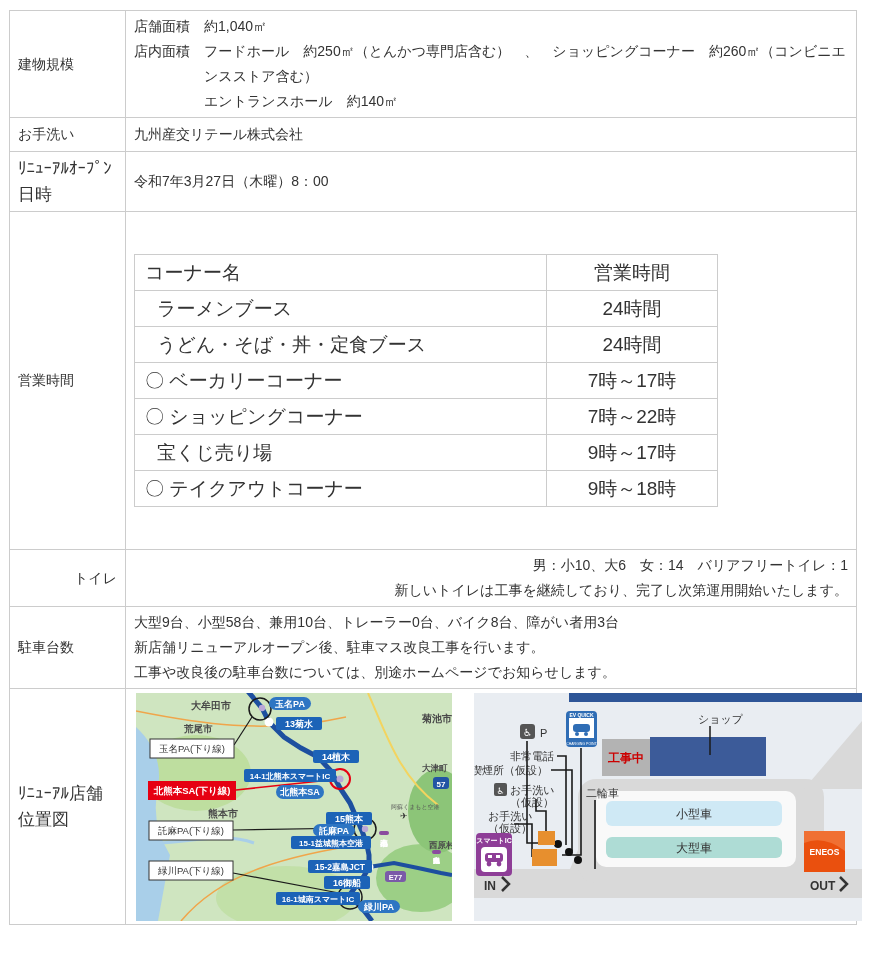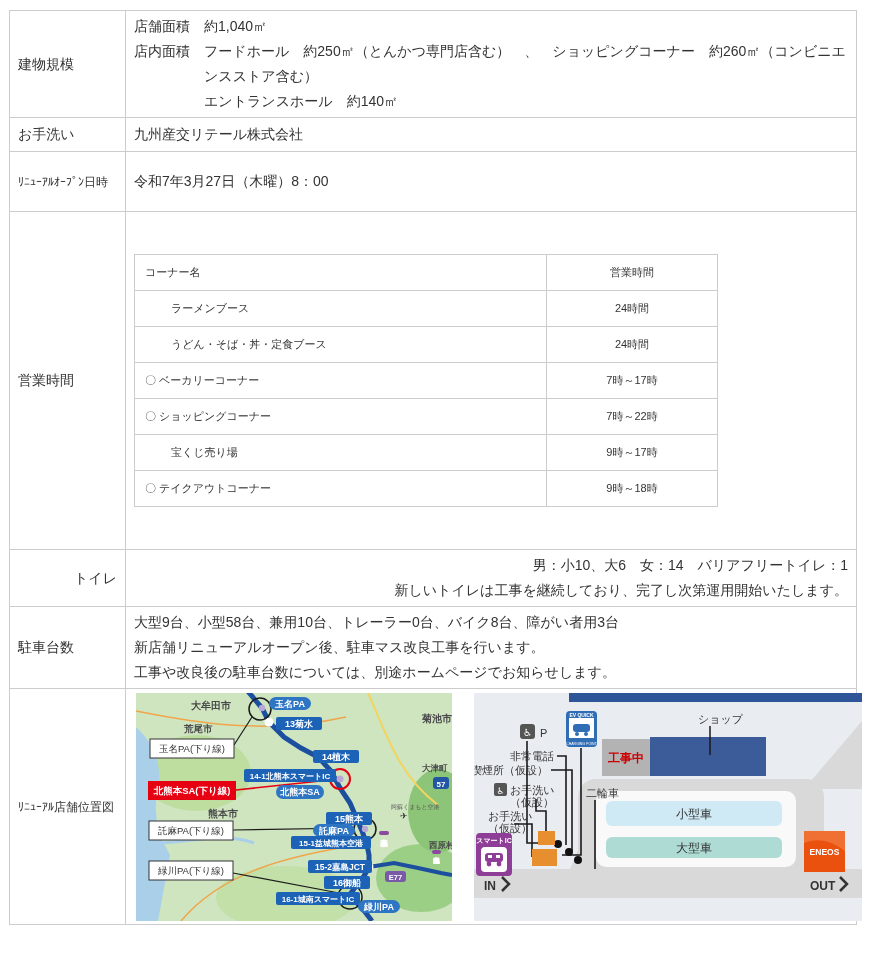--- a/index.html
+++ b/index.html
@@ -2,28 +2,28 @@
 <html lang="ja"><head>
 <meta charset="utf-8">
 <style>
   html,body{margin:0;padding:0;background:#ffffff;}
   body{width:871px;height:955px;position:relative;overflow:hidden;
        font-family:"Liberation Sans","DejaVu Sans",sans-serif;color:#333;}
   table.doc{position:absolute;left:9px;top:10px;width:848px;border-collapse:collapse;
             table-layout:fixed;font-size:14px;color:#333;}
   table.doc>tbody>tr>td{border:1px solid #cccccc;vertical-align:middle;padding:3px 8px 3px 8px;}
   td.lbl{width:99px;padding-left:10px;font-size:14px;line-height:1.5;}
-  td.lbl.small{font-size:12px;}
+  td.lbl.small{font-size:17px;}
   .line{line-height:25px;white-space:nowrap;}
   .indent{padding-left:70px;}
   
-  table.hours{border-collapse:collapse;width:584px;margin:2px 0 2px 0;font-size:11px;}
+  table.hours{border-collapse:collapse;width:584px;margin:2px 0 2px 0;font-size:19px;}
   table.hours td{border:1px solid #cccccc;height:31px;padding:2px 10px;}
   table.hours td.nm{text-align:left;}
-  table.hours td.nm.sub{padding-left:36px;}
+  table.hours td.nm.sub{padding-left:22px;}
   table.hours td.tm{width:150px;text-align:center;}
   
   .figwrap{display:flex;align-items:flex-start;padding:1px 0 0 2px;}
   .mapbox{position:relative;width:316px;height:228px;flex:0 0 aupx;}
   .diagbox{position:relative;width:388px;height:228px;margin-left:22px;}
   .vlabel{position:absolute;writing-mode:vertical-rl;text-orientation:upright;
           color:#fff;background:#8a4b9e;font-weight:bold;border-radius:2px;
           padding:2px 1px;line-height:1;}
   svg{display:block;}
 </style>

